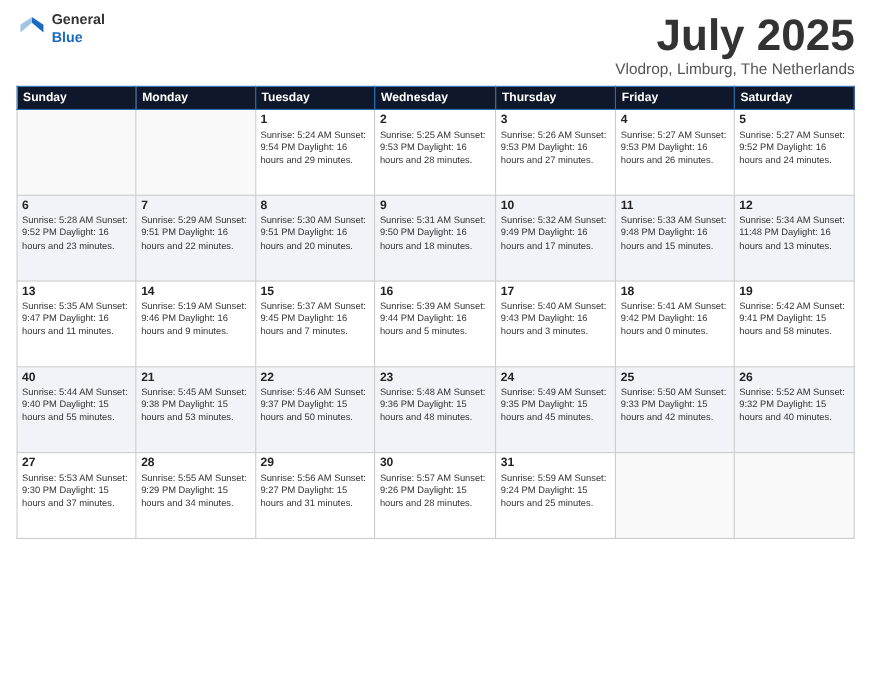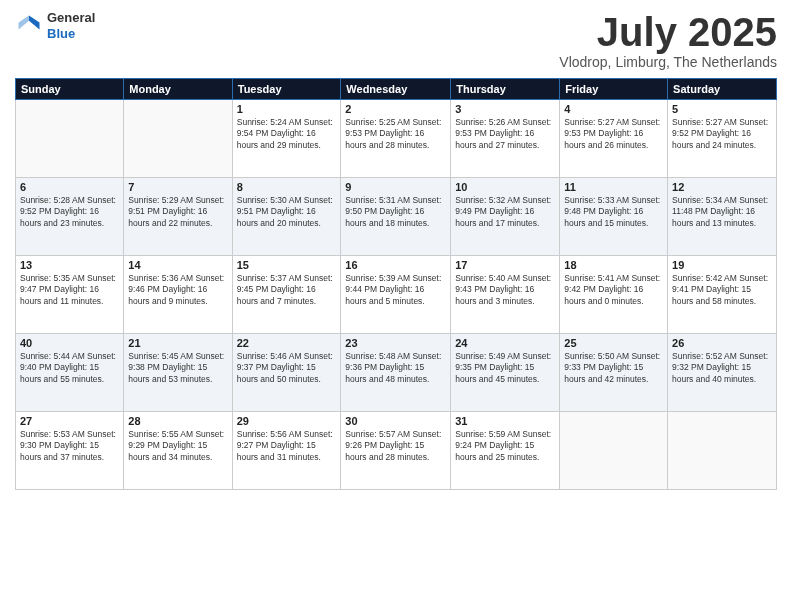--- a/index.html
+++ b/index.html
@@ -220,21 +220,21 @@
         <tr>
           <td>
             <div class="day-num">13</div>
             <div class="day-detail">Sunrise: 5:35 AM
 Sunset: 9:47 PM
 Daylight: 16 hours
 and 11 minutes.</div>
           </td>
           <td>
             <div class="day-num">14</div>
-            <div class="day-detail">Sunrise: 5:36 AM
+            <div class="day-detail">Sunrise: 5:19 AM
 Sunset: 9:46 PM
 Daylight: 16 hours
 and 9 minutes.</div>
           </td>
           <td>
             <div class="day-num">15</div>
             <div class="day-detail">Sunrise: 5:37 AM
 Sunset: 9:45 PM
 Daylight: 16 hours
 and 7 minutes.</div>

